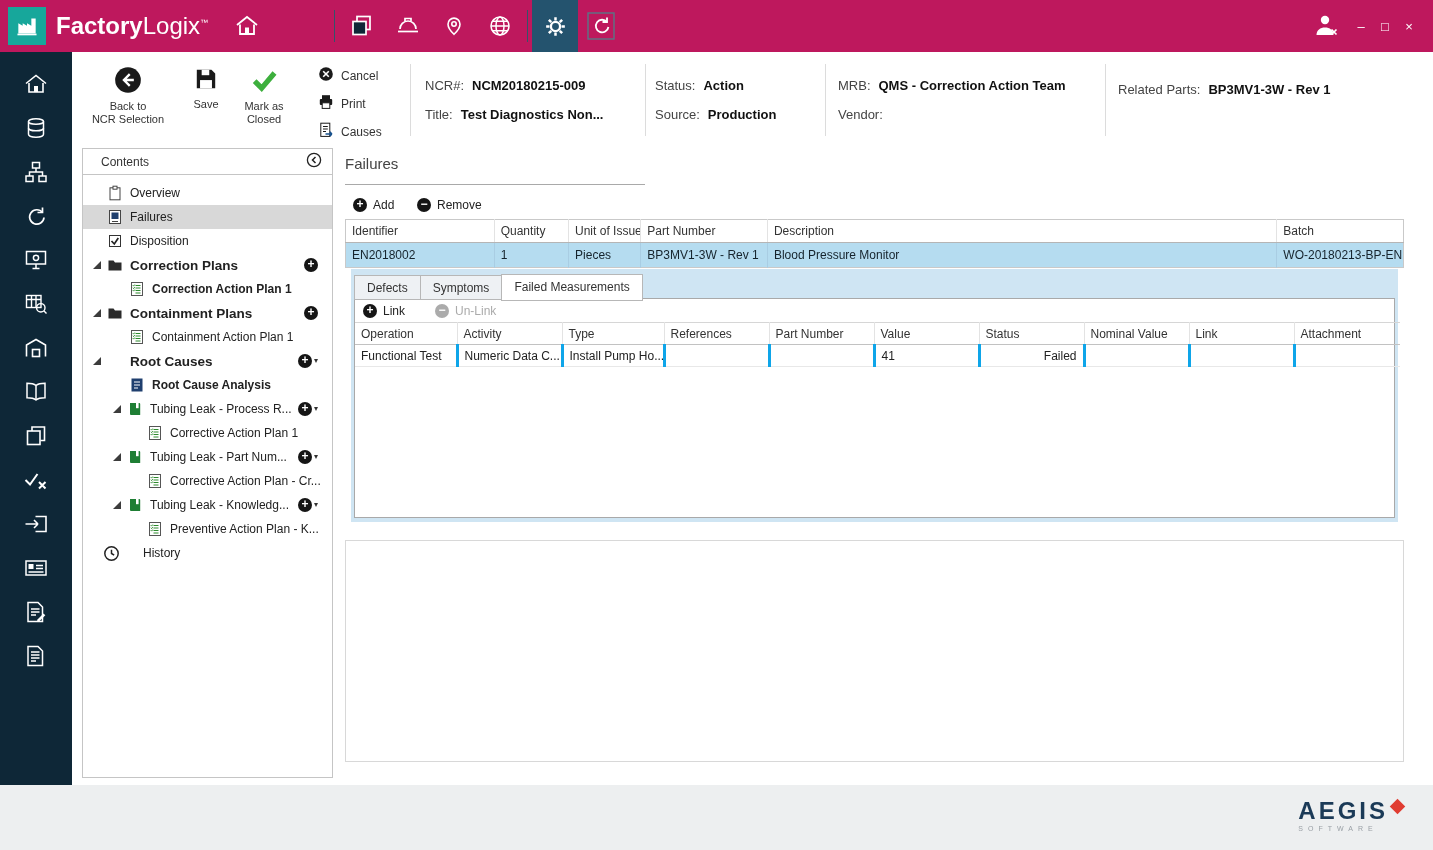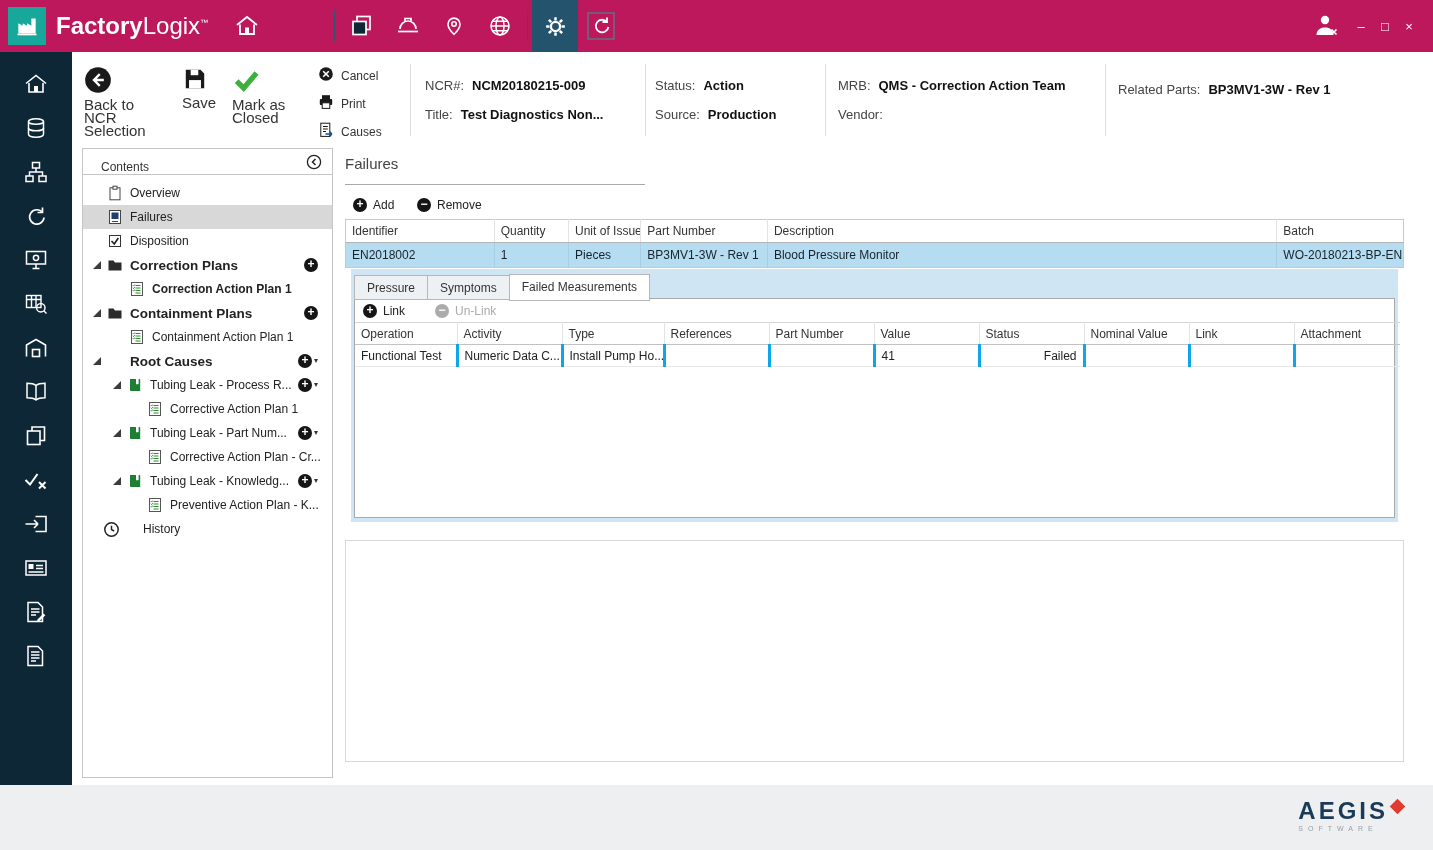--- a/index.html
+++ b/index.html
@@ -31,32 +31,32 @@
   .aegis { position:absolute; right:30px; top:14px; text-align:left; }
   .aegis-row { display:flex; align-items:flex-start; }
   .aegis-name { font-size:24px; font-weight:bold; color:#1b3a57; letter-spacing:3px; line-height:24px; }
   .aegis-diamond { width:11px; height:11px; background:#e03c31; transform:rotate(45deg); margin:2px 0 0 4px; }
   .aegis-sub { font-size:7px; letter-spacing:5px; color:#9aa0a6; margin-top:2px; }
 
   
   #main { position:absolute; left:72px; top:52px; width:1361px; height:733px; background:#fff; }
 
   
-  .big-btn { position:absolute; text-align:left; font-size:15px; color:#333; line-height:13px; }
+  .big-btn { position:absolute; text-align:center; font-size:11px; color:#333; line-height:13px; }
   .big-btn .bicon { display:block; margin:0 auto 3px auto; }
   .small-btn { position:absolute; display:flex; align-items:center; gap:7px; font-size:12px; color:#333; }
   .v-div { position:absolute; width:1px; background:#dcdcdc; top:12px; height:72px; }
 
   .info-row { position:absolute; display:flex; align-items:baseline; gap:8px; white-space:nowrap; }
   .lbl { font-size:13px; color:#444; }
   .val { font-size:13px; font-weight:bold; color:#111; }
 
   
   #contents { position:absolute; left:10px; top:96px; width:251px; height:630px; border:1px solid #c5c5c5; background:#fff; }
-  .contents-hdr { height:26px; border-bottom:1px solid #c5c5c5; display:flex; align-items:flex-end; padding:0 10px 0 18px; }
+  .contents-hdr { height:26px; border-bottom:1px solid #c5c5c5; display:flex; align-items:center; padding:0 10px 0 18px; }
   .contents-title { font-size:12px; color:#333; }
   .contents-collapse { margin-left:auto; }
   .tree { padding-top:6px; }
   .trow { height:24px; display:flex; align-items:center; position:relative; font-size:12px; color:#222; white-space:nowrap; }
   .lvl0  { padding-left:24px; }
   .lvl0e { padding-left:10px; }
   .lvl1  { padding-left:46px; }
   .lvl1e { padding-left:30px; }
   .lvl2  { padding-left:64px; }
   .exp { width:0; height:0; border-left:8px solid transparent; border-bottom:8px solid #3c3c3c; margin-right:6px; flex:none; }
@@ -435,20 +435,27 @@
       <div class="trow lvl0e">
         <span class="exp"></span>
         <span class="ticon"></span>
         <span class="tbig">Root Causes</span>
         <span class="plusgrp">
             <span class="pc"></span>
             <span class="caret">▾</span>
           </span>
       </div>
 
+      <div class="trow lvl1">
+        <span class="ticon"><svg viewBox="0 0 16 16" width="16" height="16">
+              <rect x="2.5" y="1.5" width="11" height="13" fill="#1f3f6e"></rect>
+              <path d="M5 5h6M5 8h6M5 11h4" stroke="#fff"></path>
+            </svg></span>
+        <span class="tbold">Root Cause Analysis</span>
+      </div>
 
       <div class="trow lvl1e">
         <span class="exp"></span>
         <span class="ticon"><svg viewBox="0 0 16 16" width="16" height="16">
               <path d="M3 2h9.2a1 1 0 0 1 1 1v11H4a1 1 0 0 1-1-1z" fill="#1e7e34"></path>
               <rect x="9" y="2" width="2.6" height="5.2" fill="#fff"></rect>
             </svg></span>
         <span>Tubing Leak - Process R...</span>
         <span class="plusgrp">
             <span class="pc"></span>
@@ -558,21 +565,21 @@
         <td>Pieces</td>
         <td>BP3MV1-3W  - Rev 1</td>
         <td>Blood Pressure Monitor</td>
         <td style="border-right:none;">WO-20180213-BP-EN</td>
       </tr>
     </tbody>
   </table>
 
   <div class="bluepanel">
     <div class="tabs">
-      <span class="tab">Pressure</span>
+      <span class="tab">Defects</span>
       <span class="tab">Symptoms</span>
       <span class="tab active">Failed Measurements</span>
     </div>
     <div class="innerpanel">
       <div class="linkrow">
         <span style="display:inline-flex;align-items:center;gap:6px;">
           <span class="pc"></span>
           <span>Link</span>
         </span>
         <span class="gap"></span>

